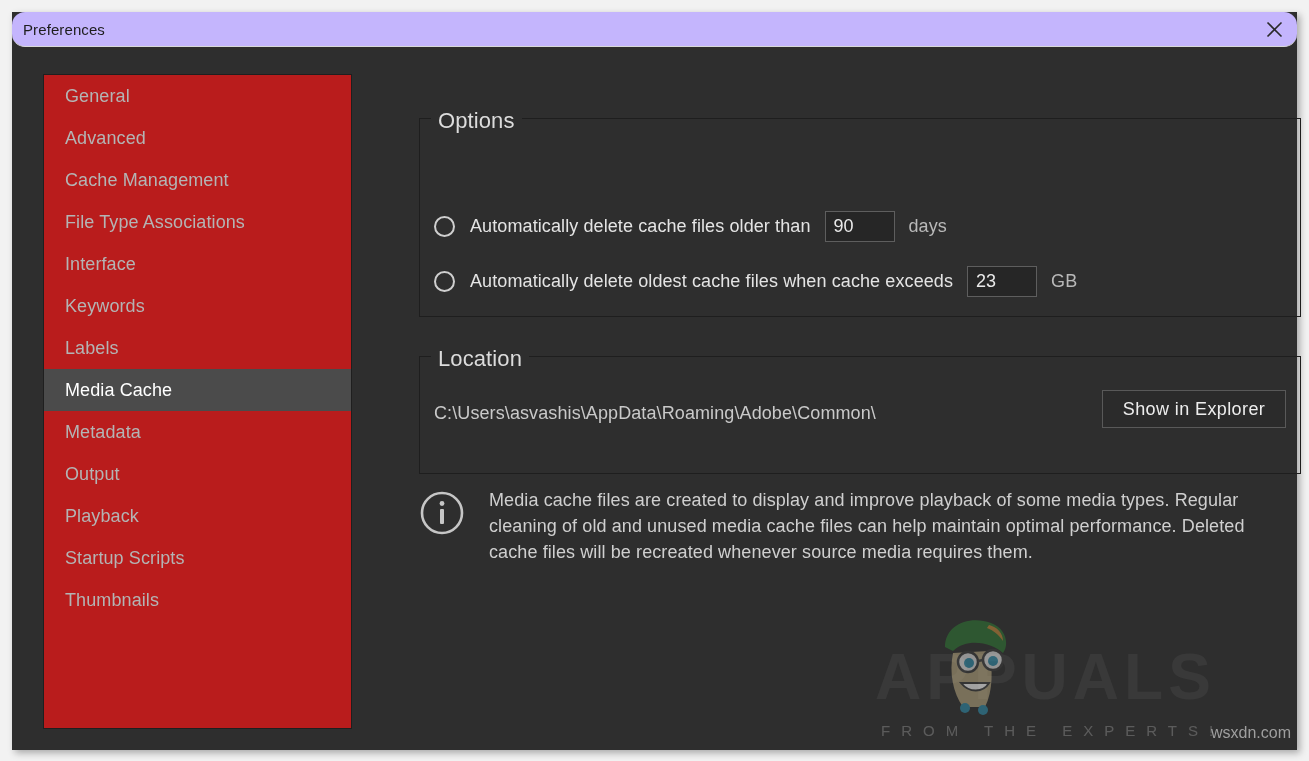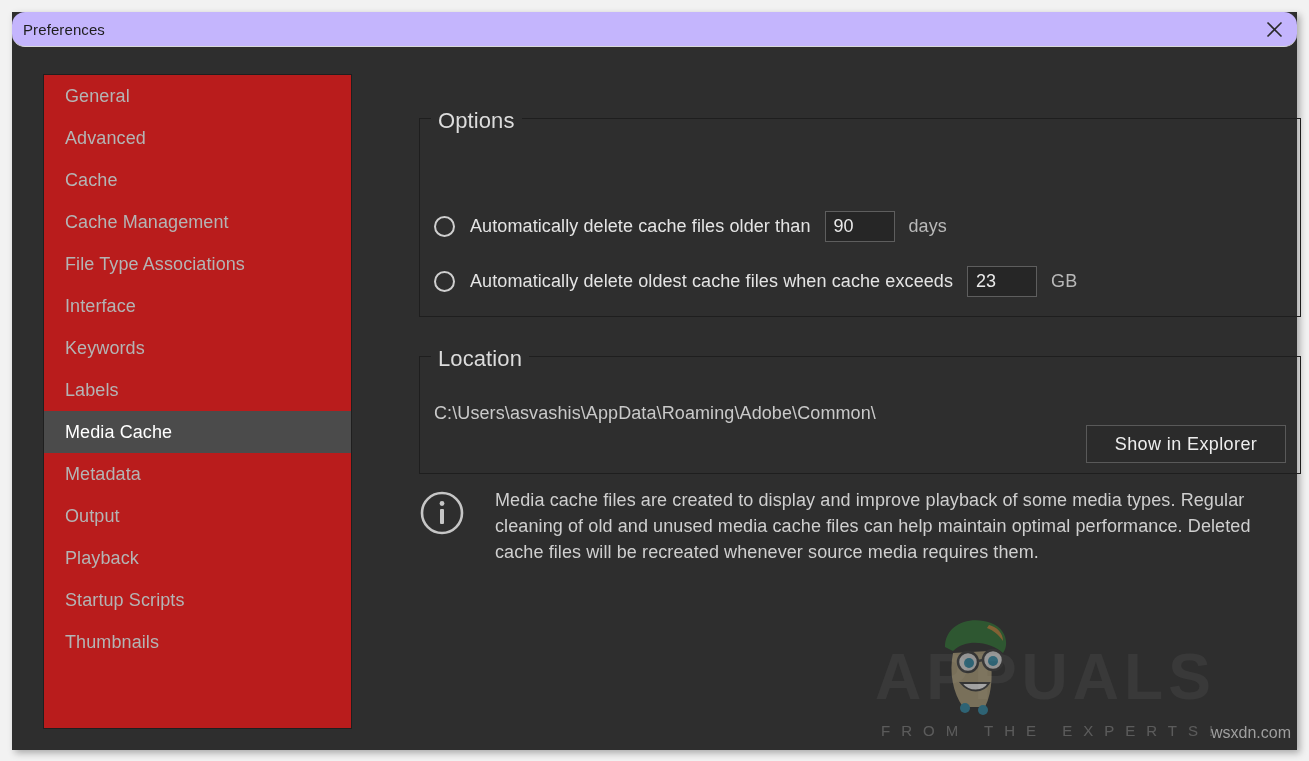--- a/index.html
+++ b/index.html
@@ -198,49 +198,48 @@
     left: 14px;
     top: 46px;
     font-size: 18px;
     color: #c9c9c9;
     letter-spacing: 0.1px;
   }
   .explorer-btn {
     position: absolute;
     right: 14px;
     top: 33px;
-    width: 200px;
+    width: 184px;
     height: 38px;
     background: #2b2b2b;
     border: 1px solid #595959;
     color: #ededed;
     font-family: "Liberation Sans", sans-serif;
     font-size: 18px;
     letter-spacing: 0.4px;
     cursor: pointer;
-    margin-top: 35px;
   }
 
   
   .note {
     position: absolute;
     left: 21px;
     top: 440px;
     width: 870px;
     display: flex;
     align-items: flex-start;
   }
   .info-icon {
     flex: 0 0 auto;
     width: 46px;
     height: 46px;
     margin-top: 3px;
   }
   .note-text {
-    margin-left: 30px;
+    margin-left: 24px;
     font-size: 18px;
     line-height: 26px;
     color: #cfcfcf;
     letter-spacing: 0.1px;
   }
 
   
   .watermark {
     position: absolute;
     right: 2px;
@@ -302,23 +301,20 @@
     </div>
 
     <div class="dialog-body">
 
       <div class="sidebar">
         <div class="side-item">
             <span>General</span>
           </div>
         <div class="side-item">
             <span>Advanced</span>
-          </div>
-        <div class="side-item">
-            <span>Cache</span>
           </div>
         <div class="side-item">
             <span>Cache Management</span>
           </div>
         <div class="side-item">
             <span>File Type Associations</span>
           </div>
         <div class="side-item">
             <span>Interface</span>
           </div>

